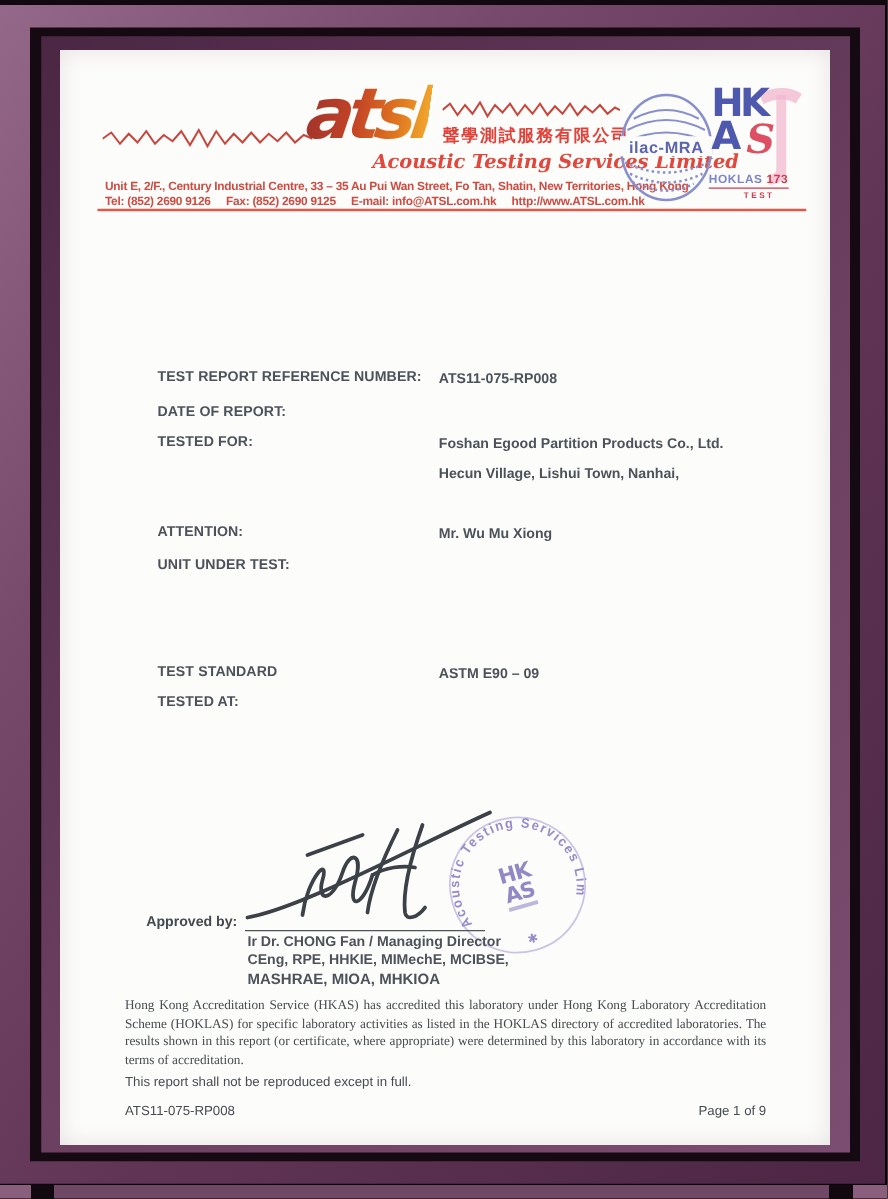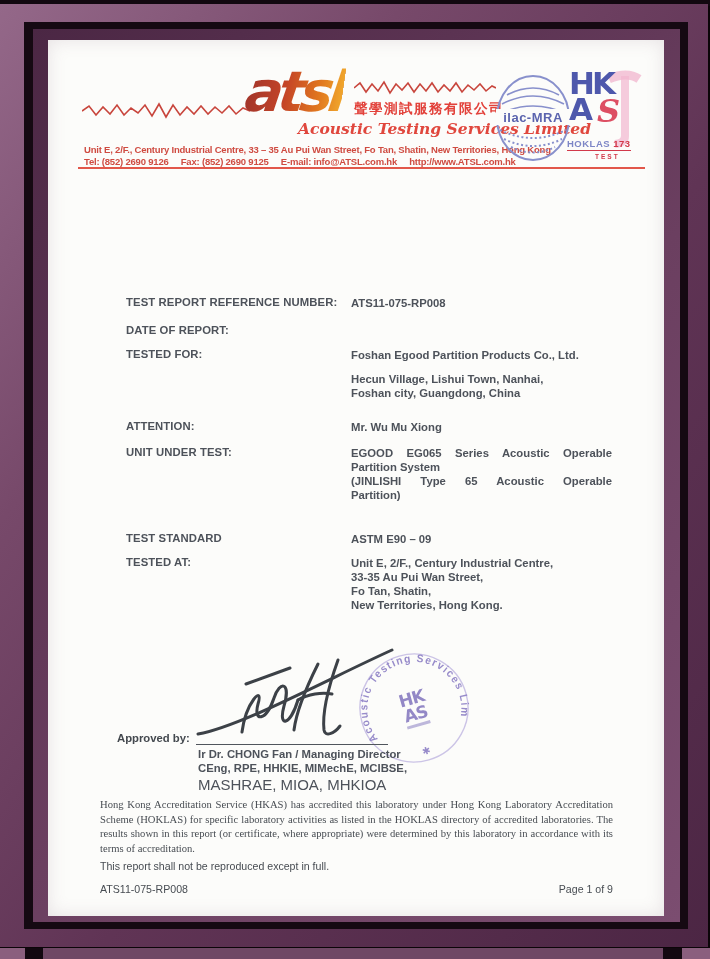--- a/index.html
+++ b/index.html
@@ -51,21 +51,21 @@
   .val{position:absolute;left:303px;width:261px;font-size:11.3px;font-weight:bold;color:#4d525a;line-height:14px;}
   .vline{height:14px;}
   .jline{text-align:justify;height:14px;line-height:14px;overflow:hidden;}
   .jline::after{content:"";display:inline-block;width:100%;}
   
   .sig-svg{left:142px;top:598px;}
   .approved{left:69px;top:692px;font-size:11.3px;font-weight:bold;color:#44494f;}
   .sig-line{left:148px;top:704px;width:192px;border-top:1.6px solid #50555c;}
   .signer{left:150px;top:708px;font-size:11.3px;font-weight:bold;color:#4d525a;}
   .creds1{left:150px;top:722px;font-size:11.3px;font-weight:bold;color:#4d525a;}
-  .creds2{left:150px;top:736px;font-size:15px;font-weight:normal;color:#4d525a;}
+  .creds2{left:150px;top:736px;font-size:12px;font-weight:bold;color:#4d525a;}
   .stamp{left:308px;top:610px;width:116px;height:116px;transform:rotate(-16deg);opacity:.85;}
   
   .accred{left:52px;top:758px;width:513px;font-size:10.6px;color:#474c52;line-height:14.6px;text-align:justify;font-family:Liberation Serif, serif;}
   .note{left:52px;top:820px;font-size:10.6px;color:#474c52;}
   .ref-row{left:52px;top:843px;width:513px;display:flex;justify-content:space-between;font-size:10.6px;color:#474c52;}
 </style>
 </head>
 <body>
 
 <div class="scene">
@@ -126,48 +126,35 @@
 
     <div class="lbl" style="top:284px">DATE OF REPORT:</div>
 
     <div class="lbl" style="top:308px">TESTED FOR:</div>
     <div class="val" style="top:308px">
       <div class="vline">Foshan Egood Partition Products Co., Ltd.</div>
     </div>
 
     <div class="val" style="top:332px">
       <div class="vline">Hecun Village, Lishui Town, Nanhai,</div>
-      <div class="vline">Foshan city, Guangdong, China</div>
     </div>
 
     <div class="lbl" style="top:380px">ATTENTION:</div>
     <div class="val" style="top:380px">
       <div class="vline">Mr. Wu Mu Xiong</div>
     </div>
 
     <div class="lbl" style="top:406px">UNIT UNDER TEST:</div>
-    <div class="val" style="top:406px">
-      <div class="jline">EGOOD EG065 Series Acoustic Operable</div>
-      <div class="vline">Partition System</div>
-      <div class="jline">(JINLISHI Type 65 Acoustic Operable</div>
-      <div class="vline">Partition)</div>
-    </div>
 
     <div class="lbl" style="top:492px">TEST STANDARD</div>
     <div class="val" style="top:492px">
       <div class="vline">ASTM E90 – 09</div>
     </div>
 
     <div class="lbl" style="top:516px">TESTED AT:</div>
-    <div class="val" style="top:516px">
-      <div class="vline">Unit E, 2/F., Century Industrial Centre,</div>
-      <div class="vline">33-35 Au Pui Wan Street,</div>
-      <div class="vline">Fo Tan, Shatin,</div>
-      <div class="vline">New Territories, Hong Kong.</div>
-    </div>
 
     <svg class="abs sig-svg" width="210" height="108" viewBox="0 0 210 108">
       <g fill="none" stroke="#3c4147" stroke-width="3" stroke-linecap="round">
         <path d="M8,96 C52,88 140,40 202,12"></path>
         <path d="M56,46 L100,30"></path>
         <path d="M52,94 C56,64 74,46 68,66 C63,84 76,84 84,60 C90,42 101,44 94,68 C88,90 100,88 108,62"></path>
         <path d="M128,26 C116,50 106,76 104,92"></path>
         <path d="M108,62 C118,56 132,54 142,56"></path>
         <path d="M148,22 C138,50 132,74 134,92 C135,99 144,96 150,88"></path>
       </g>

